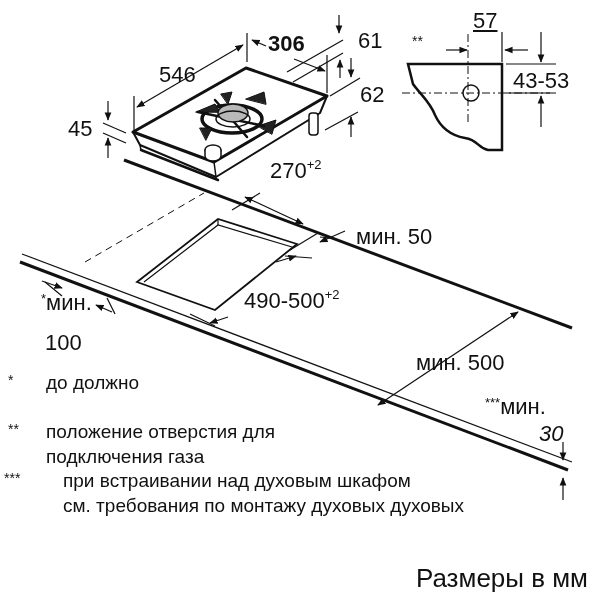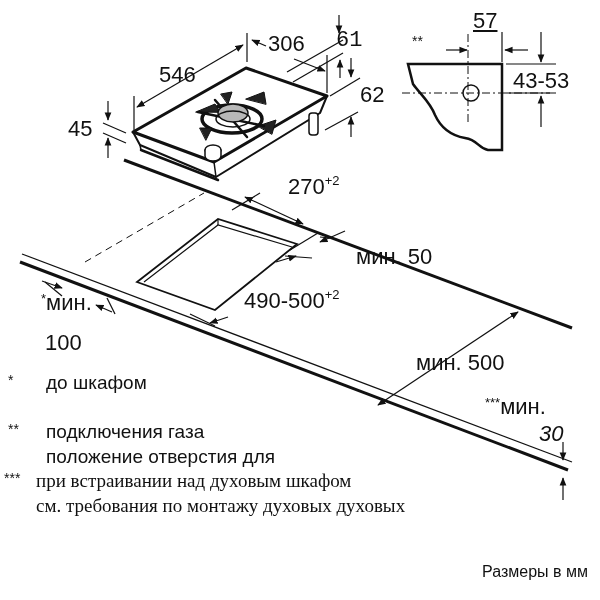--- a/index.html
+++ b/index.html
@@ -4,21 +4,21 @@
   <style>
     html, body { margin: 0; padding: 0; background: #ffffff; }
     body { width: 600px; height: 600px; overflow: hidden; position: relative; font-family: "Liberation Sans", sans-serif; color: #111; }
     svg.diag { position: absolute; left: 0; top: 0; width: 600px; height: 600px; }
     .lbl { position: absolute; font-family: "Liberation Sans", sans-serif; color: #111; white-space: nowrap; line-height: 1; }
     .dim { font-size: 22px; }
     .sup { font-size: 13px; vertical-align: top; position: relative; top: -2px; }
     .star { font-size: 13px; vertical-align: top; }
     .note { position: absolute; font-size: 19px; line-height: 24.5px; white-space: nowrap; }
     .note-mark { position: absolute; font-size: 14px; left: 8px; }
-    .units { position: absolute; right: 12px; top: 563px; font-size: 16px; }
+    .units { position: absolute; right: 12px; top: 563px; font-size: 26px; }
   </style>
 </head>
 <body>
 
 <svg class="diag" viewBox="0 0 600 600" xmlns="http://www.w3.org/2000/svg">
   <defs>
     <marker id="ah" viewBox="0 0 10 10" refX="9" refY="5" markerWidth="7" markerHeight="7" orient="auto-start-reverse">
       <path d="M0,1 L10,5 L0,9 z" fill="#111"></path>
     </marker>
   </defs>
@@ -129,61 +129,61 @@
     <line x1="112" y1="312" x2="96" y2="305" marker-end="url(#ah)"></line>
 
     <line x1="378" y1="405" x2="518" y2="312" marker-start="url(#ah)" marker-end="url(#ah)"></line>
 
     <line x1="563" y1="442" x2="563" y2="460" marker-end="url(#ah)"></line>
     <line x1="563" y1="500" x2="563" y2="478" marker-end="url(#ah)"></line>
   </g>
 </svg>
 
 <span class="lbl dim" style="left:159px;top:64px;">546</span>
-<span class="lbl dim" style="left:268px;top:33px;">306</span>
-<span class="lbl dim" style="left:336px;top:30px;font-family:Liberation Mono, monospace;">61</span>
+<span class="lbl dim" style="left:268px;top:33px;font-weight:bold;">306</span>
+<span class="lbl dim" style="left:358px;top:30px;">61</span>
 <span class="lbl dim" style="left:360px;top:84px;">62</span>
 <span class="lbl dim" style="left:68px;top:118px;">45</span>
 
 <span class="lbl" style="left:412px;top:34px;font-size:14px;">**</span>
 <span class="lbl dim" style="left:473px;top:10px;text-decoration:underline;">57</span>
 <span class="lbl dim" style="left:513px;top:70px;">43-53</span>
 
-<span class="lbl dim" style="left:270px;top:176px;margin-left:18px;">
+<span class="lbl dim" style="left:270px;top:160px;">
   <span>270</span><span class="sup">+2</span>
 </span>
-<span class="lbl dim" style="left:356px;top:226px;margin-top:20px;">мин. 50</span>
+<span class="lbl dim" style="left:356px;top:226px;">мин. 50</span>
 <span class="lbl dim" style="left:244px;top:273px;margin-top:17px;">
   <span>490-500</span><span class="sup">+2</span>
 </span>
 
 <span class="lbl dim" style="left:30px;top:292px;margin-left:11px;">
   <span class="star">*</span><span>мин.</span>
 </span>
 <span class="lbl dim" style="left:45px;top:332px;">100</span>
 
 <span class="lbl dim" style="left:416px;top:352px;">мин. 500</span>
 
 <span class="lbl dim" style="left:485px;top:396px;">
   <span class="star">***</span><span>мин.</span>
 </span>
 <span class="lbl dim" style="left:539px;top:423px;font-style:italic;">30</span>
 
 <div>
   <span class="note-mark" style="top:372px;">*</span>
   <div class="note" style="left:46px;top:371px;">
-    <div>до шкафом</div>
+    <div>до должно</div>
   </div>
 
   <span class="note-mark" style="top:421px;">**</span>
   <div class="note" style="left:46px;top:420px;">
+    <div>положение отверстия для</div>
     <div>подключения газа</div>
-    <div>положение отверстия для</div>
   </div>
 
   <span class="note-mark" style="top:470px;left:4px;">***</span>
-  <div class="note" style="left:36px;top:469px;font-family:Liberation Serif, serif;">
+  <div class="note" style="left:63px;top:469px;">
     <div>при встраивании над духовым шкафом</div>
     <div>см. требования по монтажу духовых духовых</div>
   </div>
 </div>
 
 <span class="units">Размеры в мм</span>
 
 </body></html>

